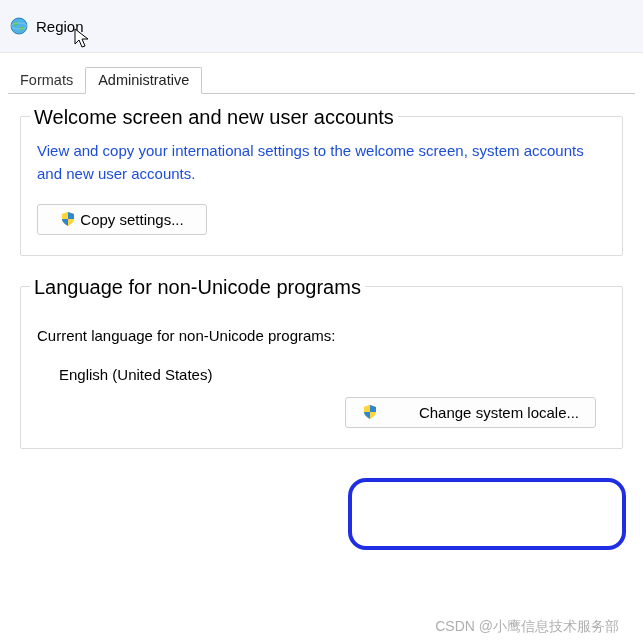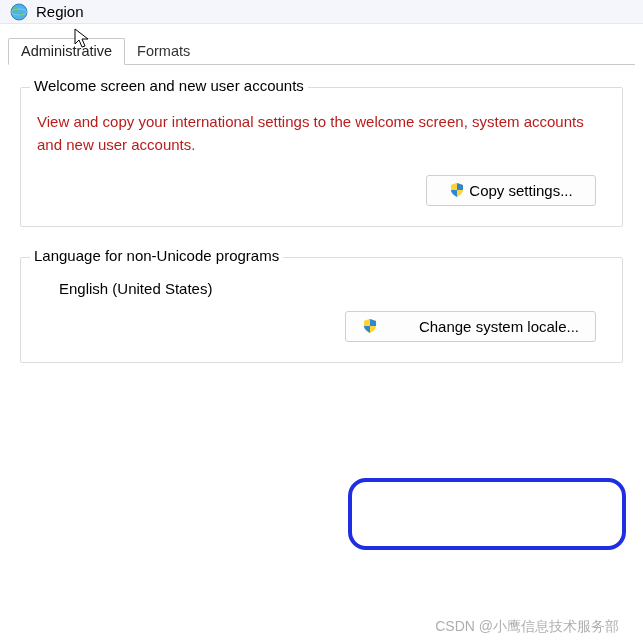--- a/index.html
+++ b/index.html
@@ -12,21 +12,21 @@
       height: 642px;
       font-family: "Segoe UI", Tahoma, sans-serif;
       font-size: 15px;
       background: #ffffff;
       color: #000;
       overflow: hidden;
       position: relative;
     }
     .titlebar {
       background: #f4f6fb;
-      height: 24px;
+      height: 53px;
       display: flex;
       align-items: center;
       padding: 0 10px;
       border-bottom: 1px solid #e8e8e8;
     }
     .titlebar .globe-icon {
       margin-right: 8px;
       display: inline-flex;
     }
     .titlebar .title {
@@ -68,31 +68,31 @@
       margin-bottom: 30px;
       padding: 22px 16px 20px 16px;
       position: relative;
     }
     .groupbox .legend {
       position: absolute;
       top: -11px;
       left: 9px;
       background: #fff;
       padding: 0 4px;
-      font-size: 15px;
+      font-size: 20px;
     }
     .desc {
       font-size: 15px;
       line-height: 1.55;
-      color: #b91c1c;
+      color: #1d4ed8;
       margin-bottom: 18px;
     }
     .btn-row {
       display: flex;
-      justify-content: flex-end;
+      justify-content: flex-start;
       padding-right: 10px;
     }
     .btn {
       display: inline-flex;
       align-items: center;
       gap: 4px;
       background: #fdfdfd;
       border: 1px solid #cfcfcf;
       border-radius: 3px;
       padding: 6px 16px;
@@ -103,20 +103,21 @@
       justify-content: center;
     }
     .current-label {
       font-size: 15px;
       margin: 18px 0 10px 0;
     }
     .current-value {
       font-size: 15px;
       margin-left: 22px;
       margin-bottom: 14px;
+      margin-top: 12px;
     }
     .bottom-row {
       display: flex;
       justify-content: flex-end;
       padding-right: 10px;
     }
     .highlight-ring {
       position: absolute;
       border: 4px solid #1f2ee3;
       border-radius: 18px;
@@ -148,22 +149,22 @@
       <circle cx="9" cy="9" r="8" fill="#4fb3ea" stroke="#1a6fa8" stroke-width="0.8"></circle>
       <path d="M3 6 Q5 4 8 6 Q7 9 5 9 Q3 8 3 6 Z" fill="#5cc15c"></path>
       <path d="M10 10 Q13 9 14 12 Q12 14 10 13 Q9 11 10 10 Z" fill="#5cc15c"></path>
       <ellipse cx="9" cy="9" rx="8" ry="3" fill="none" stroke="#ffffff" stroke-width="0.5" opacity="0.5"></ellipse>
     </svg>
   </span>
   <span class="title">Region</span>
 </div>
 
 <div class="tabstrip">
+  <div class="tab inactive">Formats</div>
   <div class="tab active">Administrative</div>
-  <div class="tab inactive">Formats</div>
 </div>
 <div class="tab-underline"></div>
 
 <div class="page">
 
   <fieldset class="groupbox">
     <span class="legend">Welcome screen and new user accounts</span>
     <p class="desc">View and copy your international settings to the welcome screen, system accounts and new user accounts.</p>
     <div class="btn-row">
       <button class="btn">
@@ -176,20 +177,21 @@
             <path d="M8 1 L8 8 L2 8 L2 3 Z" fill="#ffd43b"></path>
           </svg>
         </span>
         <span>Copy settings...</span>
       </button>
     </div>
   </fieldset>
 
   <fieldset class="groupbox" style="">
     <span class="legend">Language for non-Unicode programs</span>
+    <div class="current-label">Current language for non-Unicode programs:</div>
     <div style="display:flex; align-items:flex-start;">
       <div class="current-value" style="flex:1;">English (United States)</div>
     </div>
     <div class="bottom-row" style="position:relative;">
       <button class="btn" style="min-width:220px;gap:41px;">
         <span class="shield-icon">
           <svg width="16" height="16" viewBox="0 0 16 16">
             <path d="M8 1 L14 3 V8 C14 12 8 15 8 15 C8 15 2 12 2 8 V3 Z" fill="#ffd43b"></path>
             <path d="M8 1 L14 3 V8 L8 8 Z" fill="#2f87d0"></path>
             <path d="M2 8 L8 8 L8 15 C8 15 2 12 2 8 Z" fill="#2f87d0"></path>

